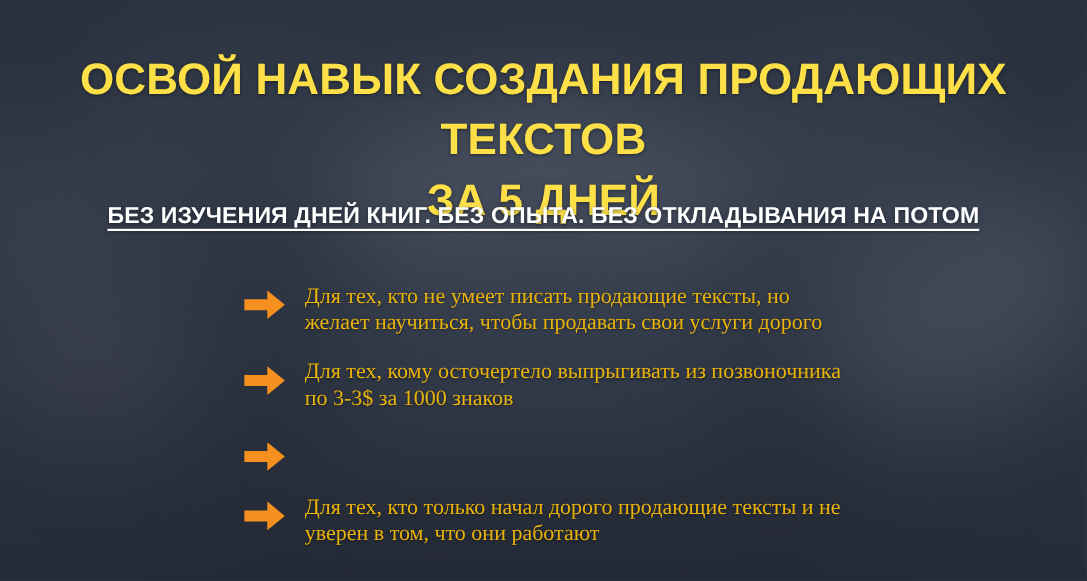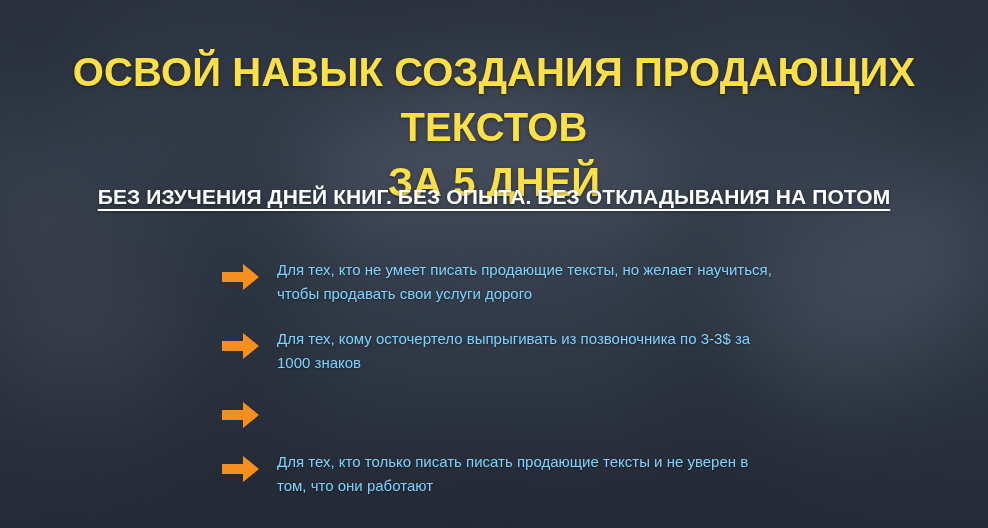--- a/index.html
+++ b/index.html
@@ -118,26 +118,27 @@
   .arrow-icon {
     flex: 0 0 auto;
     width: 37px;
     height: 26px;
     margin-top: 6px;
     margin-right: 18px;
     display: block;
   }
 
   .bullet-text {
-    color: #7dd3fc;
-    font-size: 15px;
+    color: #eab308;
+    font-size: 20px;
     line-height: 23.5px;
     font-weight: 400;
     max-width: 500px;
     text-shadow: 0 1px 2px rgba(10,14,22,.45);
+    font-family: Liberation Serif, serif;
   }
 </style>
 </head>
 <body>
 
 <div id="hero">
 
   <div class="bg-layer bg-base"></div>
   <div class="bg-layer bg-blobs"></div>
   <div class="bg-layer bg-scrim"></div>
@@ -168,18 +169,18 @@
       <div class="bullet-row">
         <svg class="arrow-icon" viewBox="0 0 37 26" aria-hidden="true">
           <polygon points="0,8 21,8 21,0 37,13 21,26 21,18 0,18" fill="#F5901F"></polygon>
         </svg>
       </div>
 
       <div class="bullet-row">
         <svg class="arrow-icon" viewBox="0 0 37 26" aria-hidden="true">
           <polygon points="0,8 21,8 21,0 37,13 21,26 21,18 0,18" fill="#F5901F"></polygon>
         </svg>
-        <div class="bullet-text">Для тех, кто только писать писать продающие тексты и не уверен в том, что они работают</div>
+        <div class="bullet-text">Для тех, кто только начал дорого продающие тексты и не уверен в том, что они работают</div>
       </div>
 
     </div>
   </div>
 </div>
 
 </body></html>

